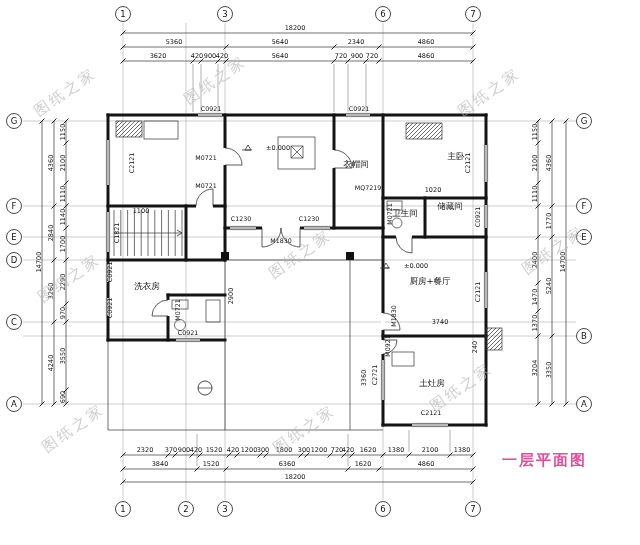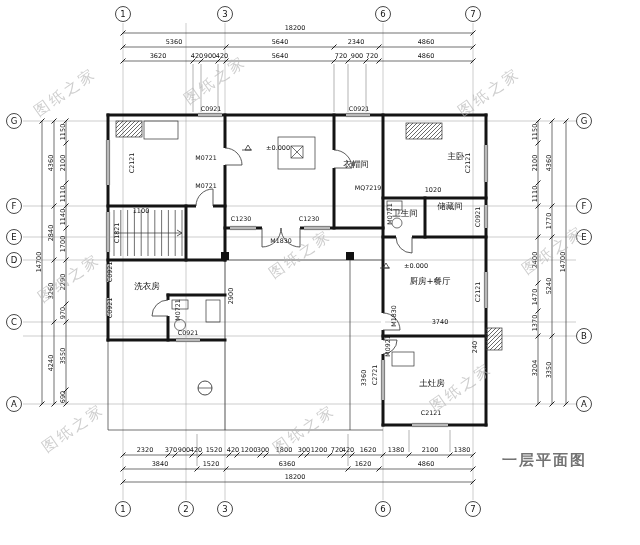--- a/index.html
+++ b/index.html
@@ -19,21 +19,21 @@
   .col{fill:#111;}
   .bubble{fill:#fff;stroke:#333;stroke-width:0.9;}
   text{font-family:"DejaVu Sans",sans-serif;fill:#111;}
   text.dim{font-size:6.5px;text-anchor:middle;}
   text.code{font-size:6.3px;text-anchor:middle;}
   text.room{font-size:8.5px;text-anchor:middle;}
   text.axis{font-size:8.5px;text-anchor:middle;}
   text.elev{font-size:6.5px;text-anchor:start;}
   text.wm{font-size:15px;text-anchor:middle;fill:#b5b5b5;opacity:0.65;letter-spacing:3px;}
   .title-label{position:absolute;left:502px;top:451px;font-size:15px;font-weight:bold;
-               color:#737373;letter-spacing:2px;}
+               color:#ec4899;letter-spacing:2px;}
 </style>
 </head>
 <body>
 
 <div class="sheet">
   <svg id="plan-svg" width="640" height="545" viewBox="0 0 640 545">
     <defs>
       <marker id="tick" markerWidth="7" markerHeight="7" refX="3.5" refY="3.5" orient="0" markerUnits="userSpaceOnUse">
         <path d="M1,6 L6,1" stroke="#222" stroke-width="1"></path>
       </marker>

